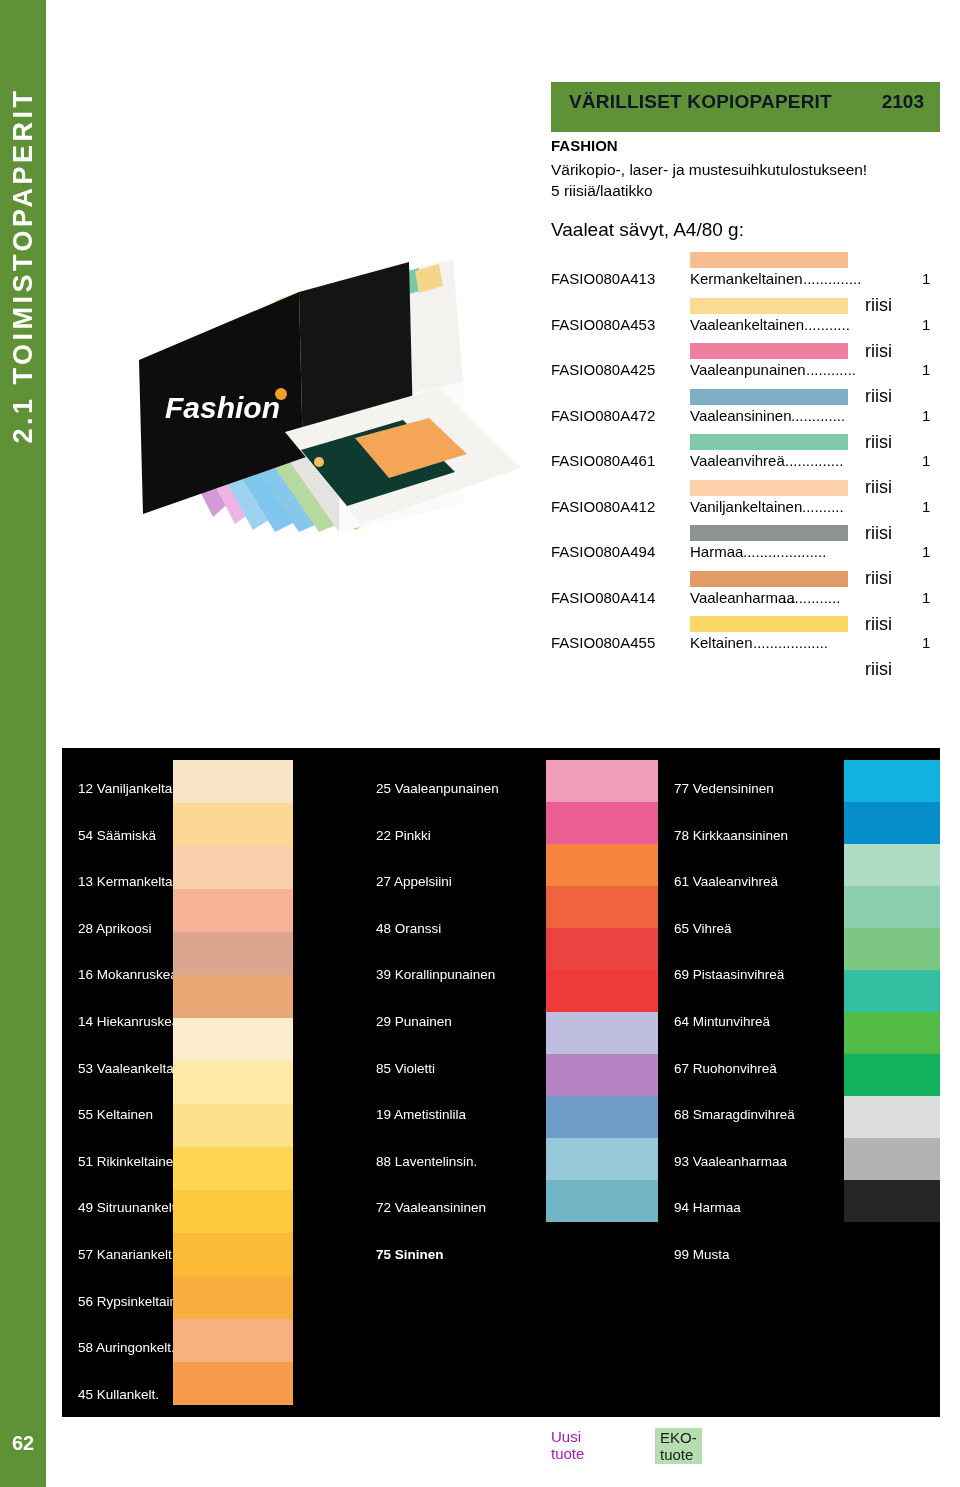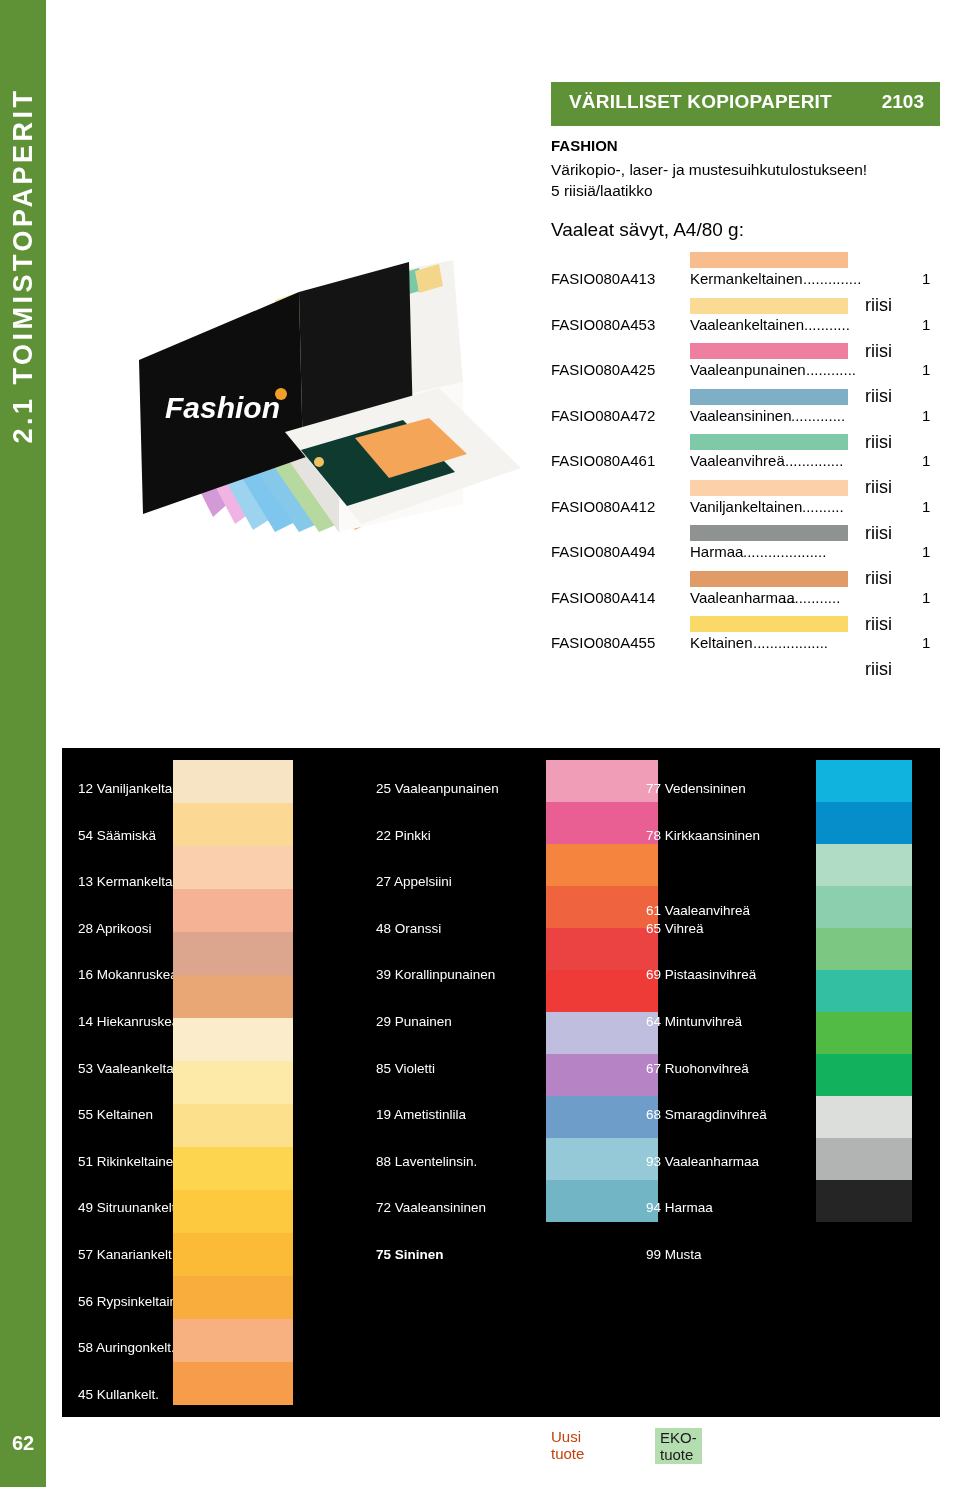--- a/index.html
+++ b/index.html
@@ -35,23 +35,23 @@
     text-align: center;
     color: #ffffff;
     font-size: 20px;
     font-weight: bold;
   }
 
   
   #header-bar {
     position: absolute;
     left: 551px; top: 82px;
-    width: 389px; height: 44px;
+    width: 389px; height: 50px;
     background: #5f9236;
-    color: #ffffff;
+    color: #0f172a;
   }
   #header-title {
     position: absolute; left: 18px; top: 9px;
     font-size: 19px; font-weight: bold; letter-spacing: 0.2px;
   }
   #header-code {
     position: absolute; right: 16px; top: 9px;
     font-size: 19px; font-weight: bold;
   }
 
@@ -136,33 +136,33 @@
 
   
   #col1 { left: 0; width: 298px; }
   #col1 .col-labels { left: 16px; }
   #col1 .swatch-stack { left: 111px; width: 120px; }
 
   #col2 { left: 298px; width: 298px; }
   #col2 .col-labels { left: 16px; }
   #col2 .swatch-stack { left: 186px; width: 112px; }
 
-  #col3 { left: 568px; width: 287px; }
+  #col3 { left: 596px; width: 287px; }
   #col3 .col-labels { left: 16px; }
   #col3 .swatch-stack { left: 186px; width: 96px; }
 
   
   #footer-legend {
     position: absolute;
     left: 551px; top: 1428px;
     font-size: 15px;
   }
   #legend-new {
     position: absolute; left: 0; top: 0;
-    color: #c2410c;
+    color: #a21caf;
   }
   #legend-eco {
     position: absolute; left: 104px; top: 0;
     background: #b4deb0;
     color: #1b1b1b;
     padding: 1px 5px;
   }
 </style>
 </head>
 <body>
@@ -375,21 +375,21 @@
         <div class="swatch-band" style="background: rgb(182, 132, 197); height: 42px;"></div>
         <div class="swatch-band" style="background: rgb(111, 157, 201); height: 42px;"></div>
         <div class="swatch-band" style="background: rgb(150, 201, 216); height: 42px;"></div>
         <div class="swatch-band" style="background: rgb(114, 181, 196); height: 42px;"></div>
       </div>
   </div>
   <div class="chart-col" id="col3">
     <div class="col-labels">
         <div class="chart-label" style="top: 33px;">77 Vedensininen</div>
         <div class="chart-label" style="top: 79.6px;">78 Kirkkaansininen</div>
-        <div class="chart-label" style="top: 126.2px; margin-top: 29px;">61 Vaaleanvihreä</div>
+        <div class="chart-label" style="top: 126.2px;">61 Vaaleanvihreä</div>
         <div class="chart-label" style="top: 172.8px;">65 Vihreä</div>
         <div class="chart-label" style="top: 219.4px;">69 Pistaasinvihreä</div>
         <div class="chart-label" style="top: 266px;">64 Mintunvihreä</div>
         <div class="chart-label" style="top: 312.6px;">67 Ruohonvihreä</div>
         <div class="chart-label" style="top: 359.2px;">68 Smaragdinvihreä</div>
         <div class="chart-label" style="top: 405.8px;">93 Vaaleanharmaa</div>
         <div class="chart-label" style="top: 452.4px;">94 Harmaa</div>
         <div class="chart-label" style="top: 499px;">99 Musta</div>
       </div>
     <div class="swatch-stack">

